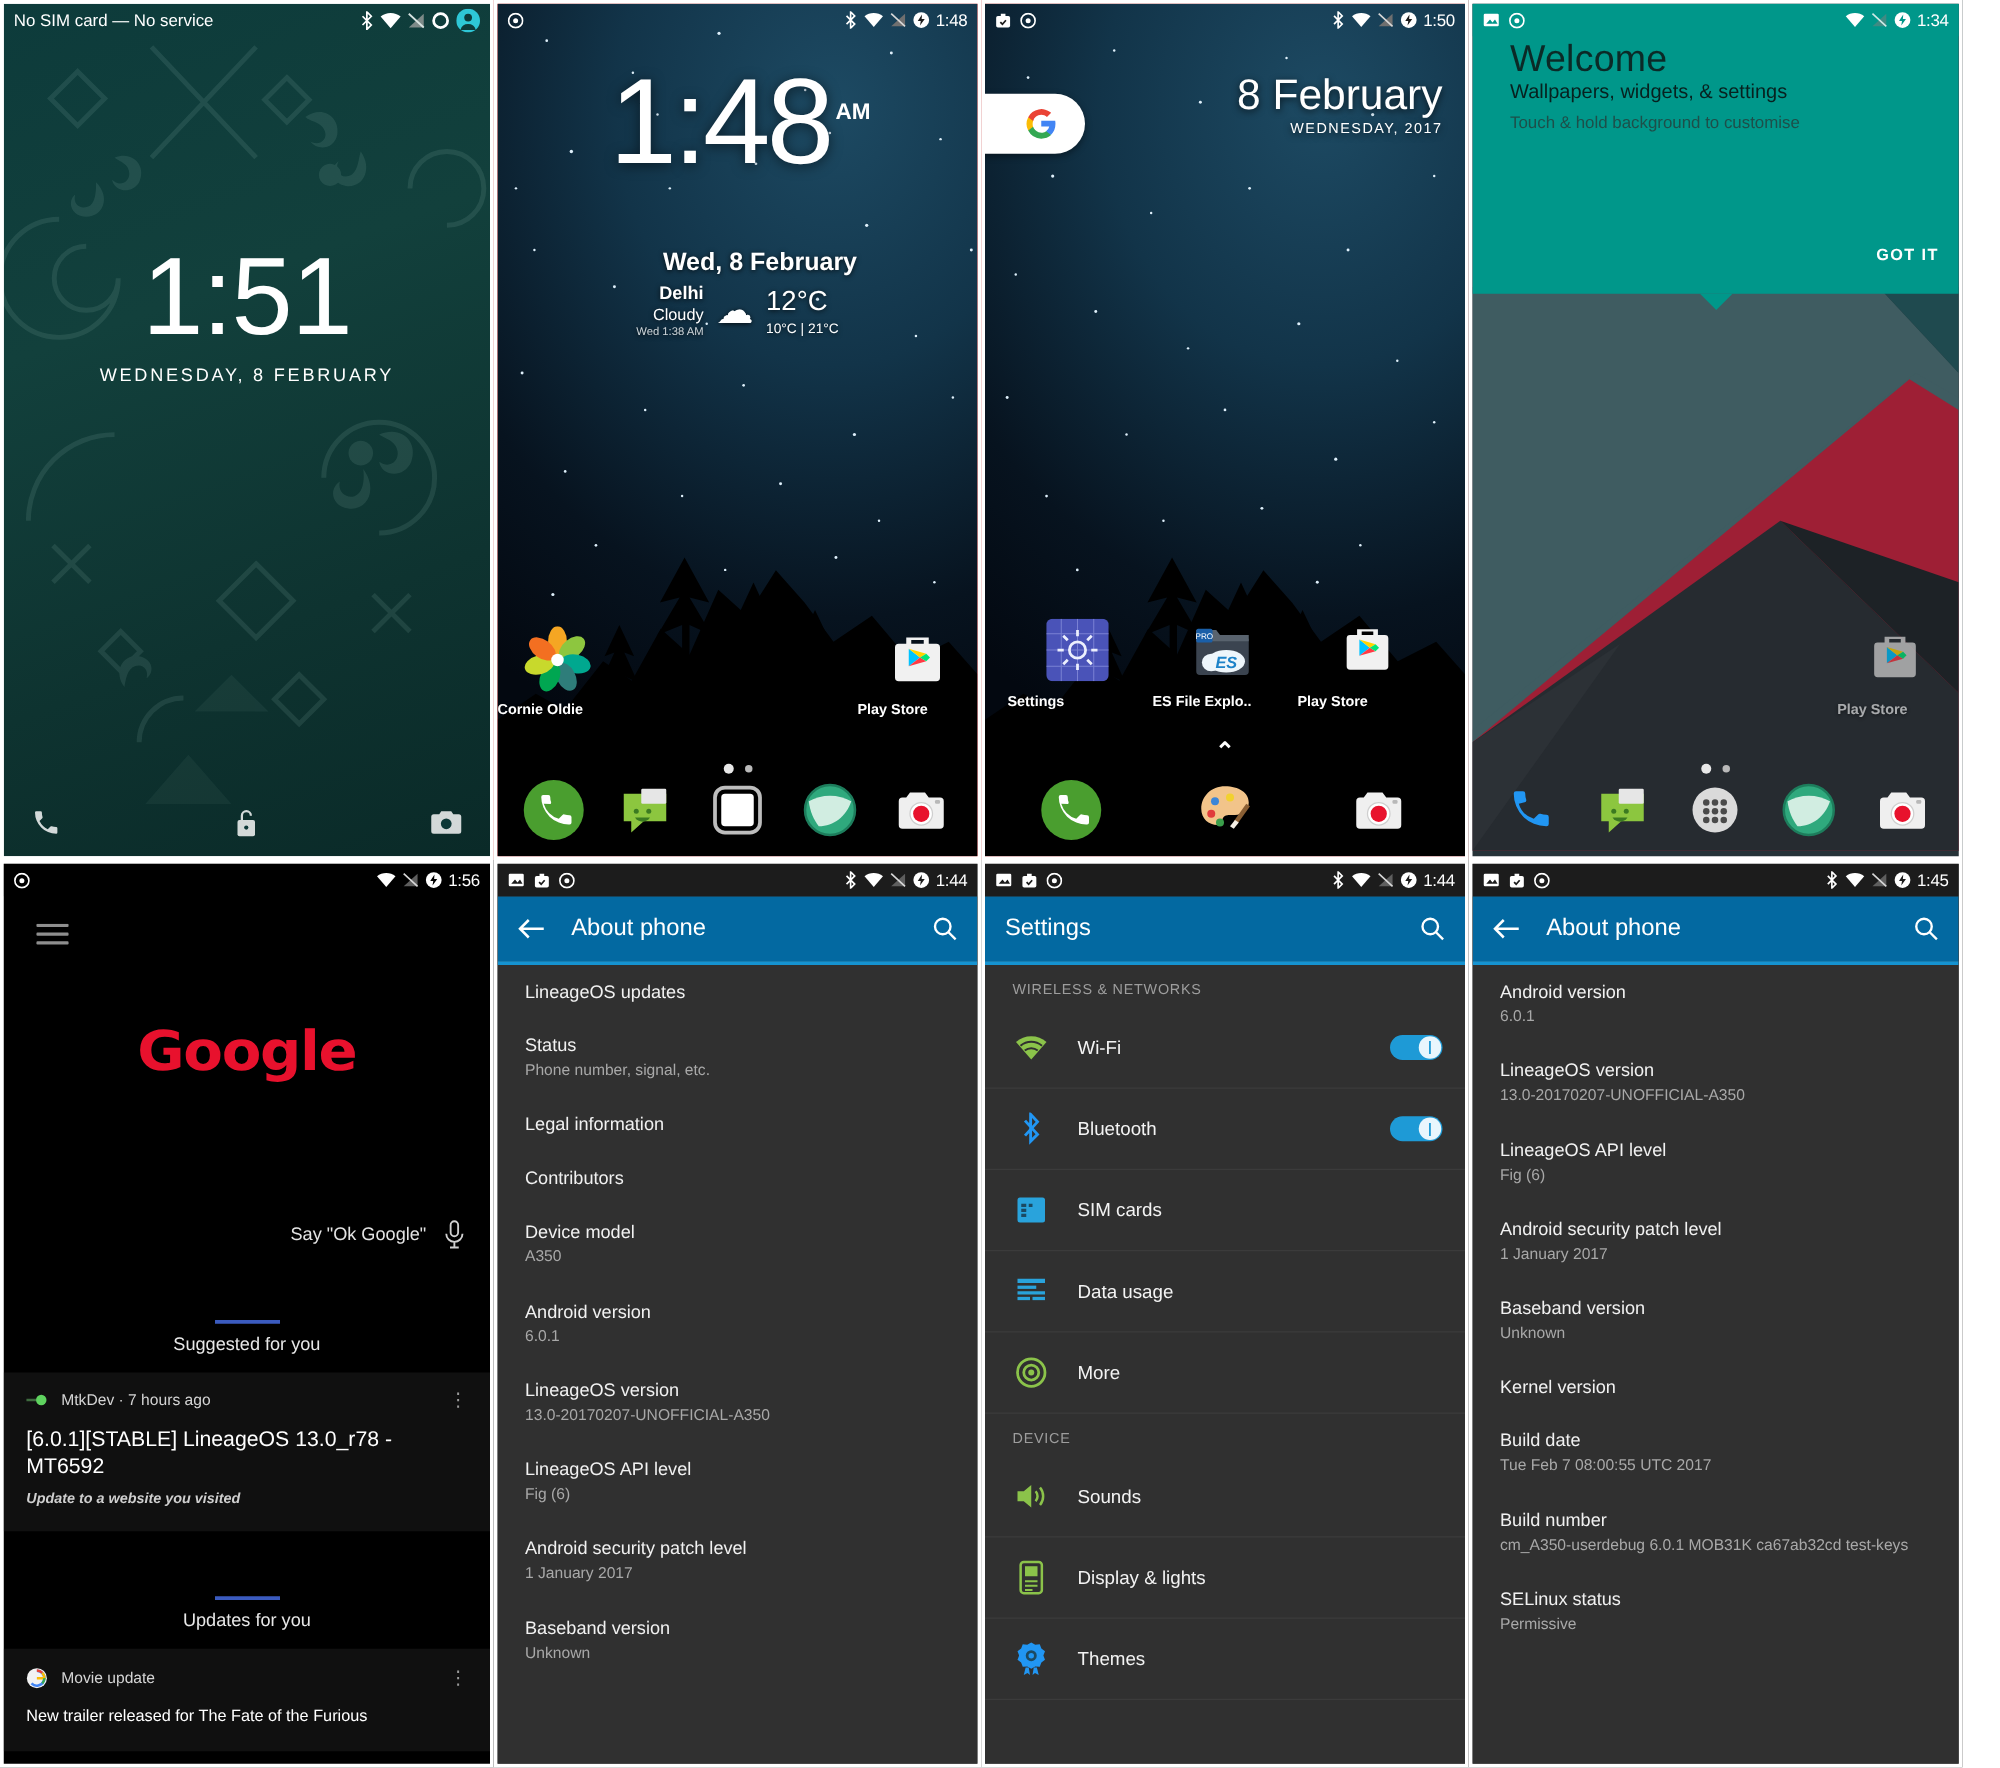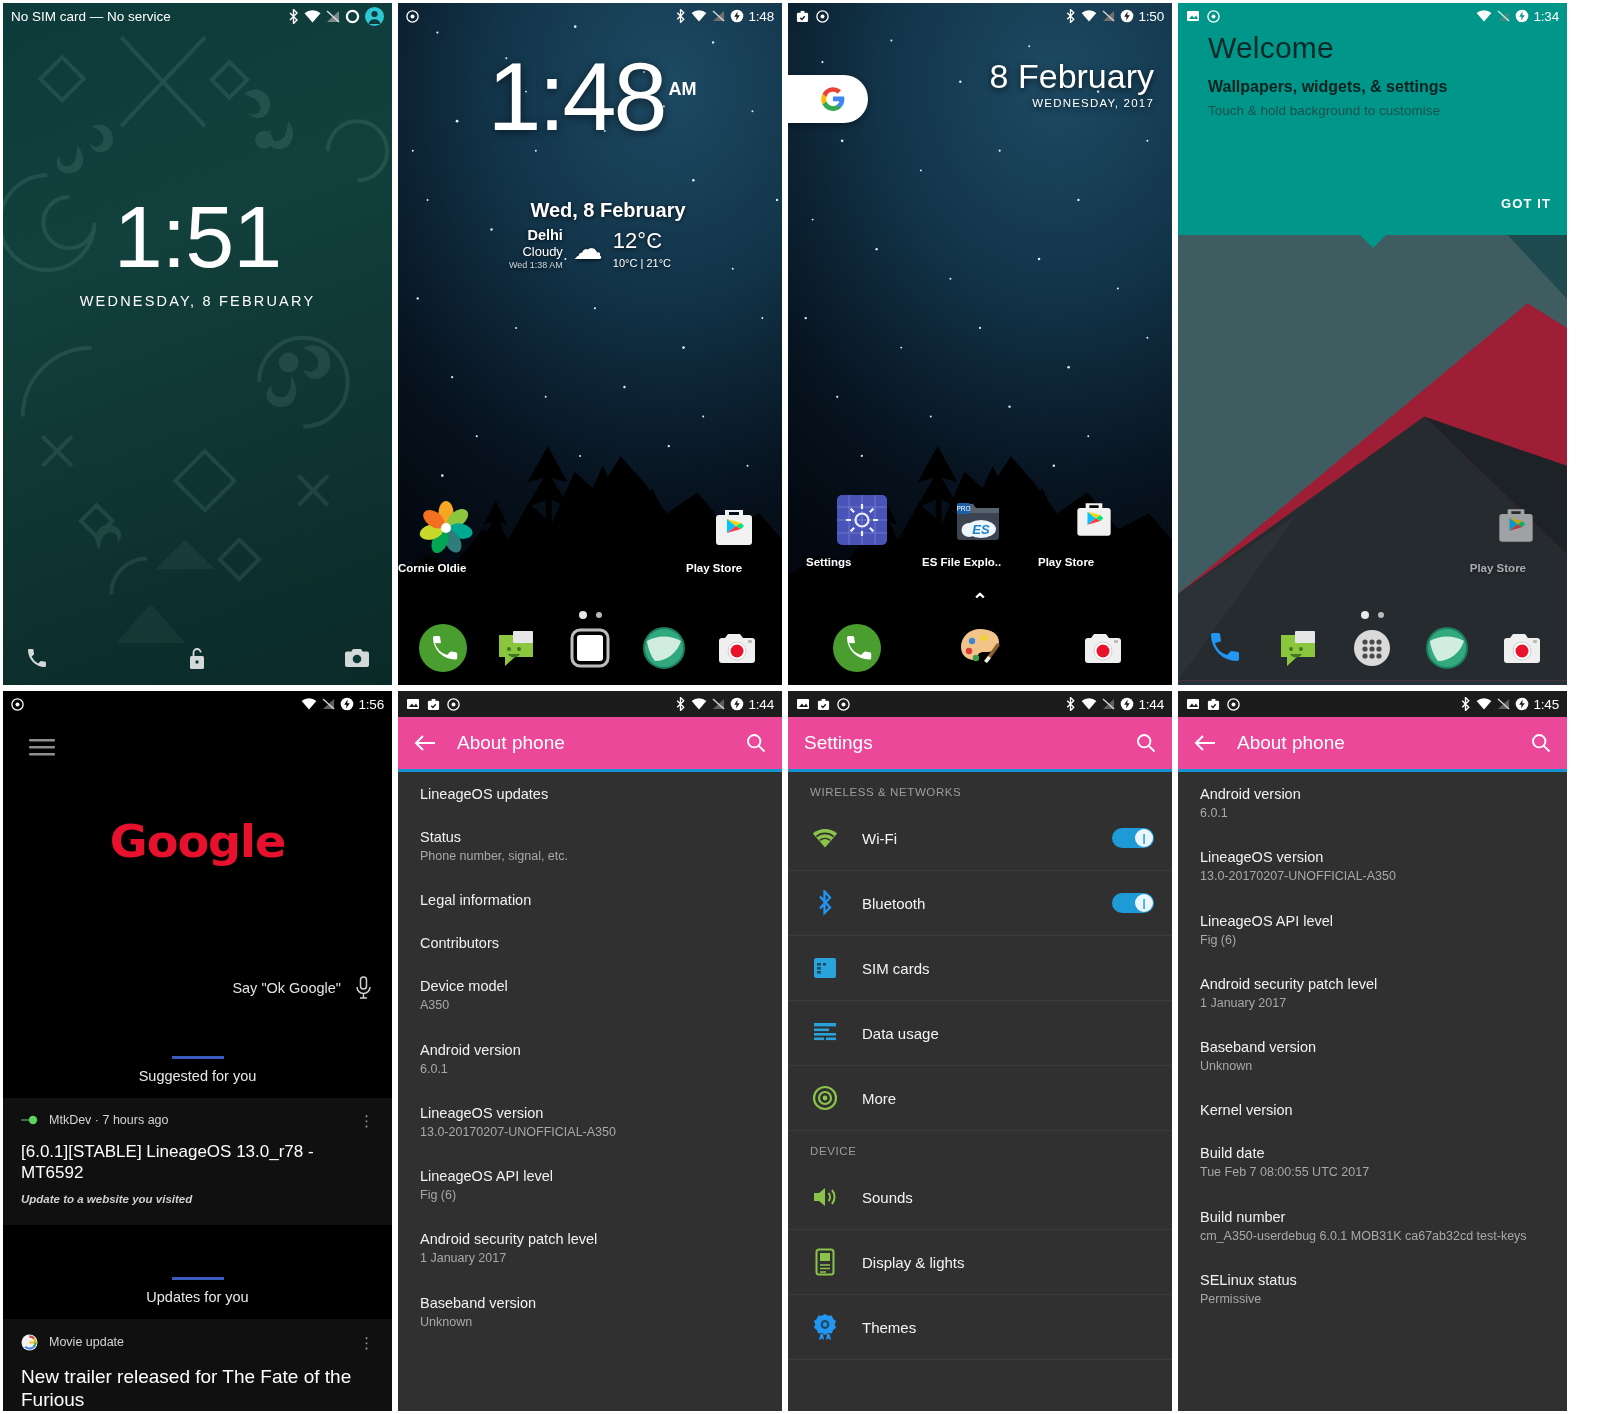--- a/index.html
+++ b/index.html
@@ -84,21 +84,21 @@
   .dock .d > * { width:54px; height:54px; }
   .uparrow { position:absolute; left:0; right:0; text-align:center; color:#fff;
       font-size:19px; font-weight:700; text-shadow:0 1px 3px #000; }
 
   
   .p4 { background:#263238; }
   .p4 .mat { position:absolute; inset:0; }
   .p4 .card { position:absolute; top:0; left:0; right:0; height:232px; background:#00978a;
       padding:28px 26px 0 30px; z-index:20; }
   .p4 .card h1 { font-size:30px; font-weight:400; color:#0b2a27; letter-spacing:.2px; }
-  .p4 .card h2 { font-size:16px; font-weight:700; color:#07211f; margin-top:13px; }
+  .p4 .card h2 { font-size:16px; font-weight:400; color:#07211f; }
   .p4 .card p  { font-size:13.5px; color:#1d4f4a; margin-top:7px; }
   .p4 .card .got { position:absolute; right:16px; bottom:24px; font-size:13px;
       font-weight:700; letter-spacing:1.1px; color:#ffffff; }
   .p4 .notch { position:absolute; top:232px; left:50%; transform:translateX(-50%);
       width:0; height:0; border-left:13px solid transparent; border-right:13px solid transparent;
       border-top:13px solid #00978a; z-index:21; }
 
   
   .p5 { background:#000; }
   .p5 .hamb { position:absolute; top:48px; left:26px; }
@@ -113,21 +113,21 @@
   .p5 .card { background:#101010; margin-top:14px; padding:15px 18px 20px; }
   .p5 .card .hdr { display:flex; align-items:center; gap:11px; }
   .p5 .card .hdr .src { font-size:12.5px; color:#d4d4d4; }
   .p5 .card .hdr .dots { margin-left:auto; color:#9a9a9a; font-size:15px; line-height:.6; }
   .p5 .card .ttl { font-size:17px; color:#fff; margin-top:14px; line-height:1.25; }
   .p5 .card .sub { font-size:11.5px; color:#cfcfcf; font-style:italic; font-weight:700; margin-top:9px; }
 
   
   .lst { position:absolute; inset:26px 0 0 0; background:#303030; overflow:hidden; }
   .appbar { height:52px; display:flex; align-items:center; padding:0 16px;
-      background:#ec4899; color:#fff; }
+      background:#0369a1; color:#fff; }
   .appbar .ttl { font-size:19px; margin-left:0; }
   .appbar .ttl.ind { margin-left:21px; }
   .appbar .sp { margin-left:auto; }
   .accent { height:3px; background:#1593d1; }
   .row { padding:14px 22px 13px; }
   .row .k { font-size:14.5px; color:#f1f1f1; }
   .row .v { font-size:12.5px; color:#a8a8a8; margin-top:3px; line-height:1.38; }
   .secthdr { font-size:11.5px; color:#9d9d9d; letter-spacing:.6px; padding:14px 22px 8px; }
   .srow { display:flex; align-items:center; height:65px; padding:0 18px;
       border-bottom:1px solid #3b3b3b; }
@@ -822,21 +822,21 @@
                 <circle cx="8.5" cy="8.5" r="8" fill="#f2f2f2"></circle>
                 <path d="M8.5 2.5a6 6 0 1 1-4.3 10.2" fill="none" stroke="#4285F4" stroke-width="2"></path>
                 <path d="M8.5 2.5a6 6 0 0 1 4.3 1.8" fill="none" stroke="#EA4335" stroke-width="2"></path>
                 <path d="M12.8 4.3A6 6 0 0 1 14.5 8.5H8.5" fill="none" stroke="#FBBC05" stroke-width="2"></path>
                 <path d="M14.5 8.5a6 6 0 0 1-1.7 4.2" fill="none" stroke="#34A853" stroke-width="2"></path>
               </svg>
           </span>
           <span class="src">Movie update</span>
           <span class="dots">⋮</span>
         </div>
-        <div class="ttl" style="font-size:19px">New trailer released for The Fate of the Furious</div>
+        <div class="ttl" style="font-size:13px">New trailer released for The Fate of the Furious</div>
       </div>
 
     </div>
   </div>
 
   <div class="panel" style="background:#303030">
     <div class="sbar dark">
       <div class="left">
         <span class="ic">
             <svg width="14" height="12" viewBox="0 0 14 12">

